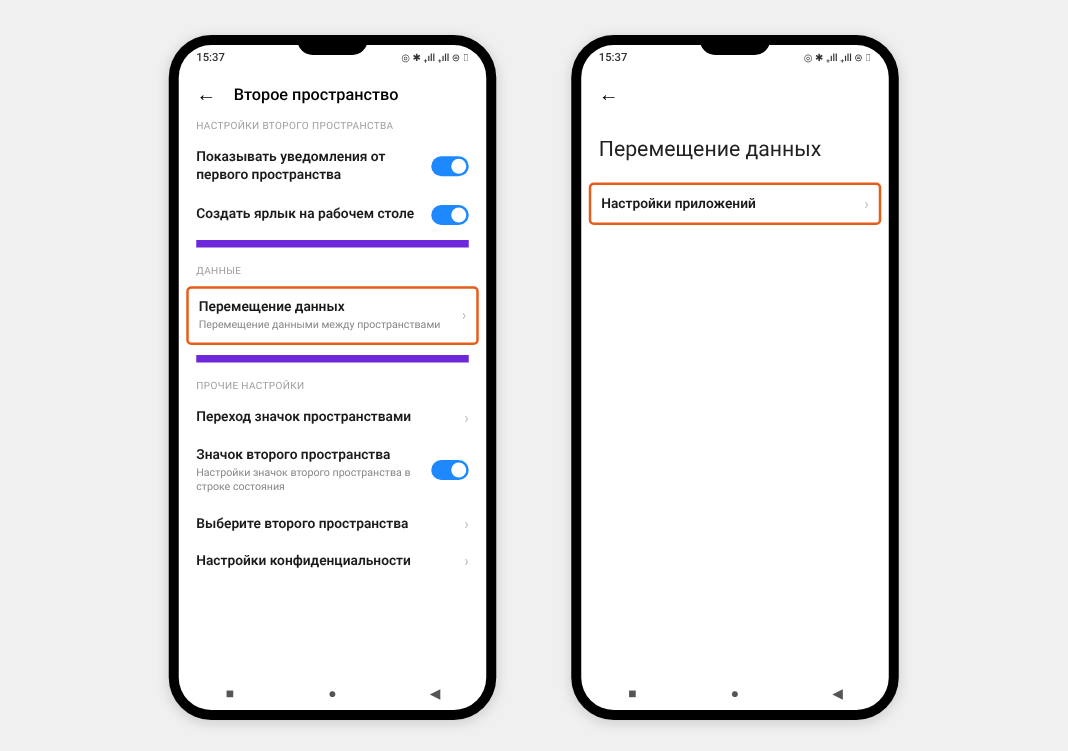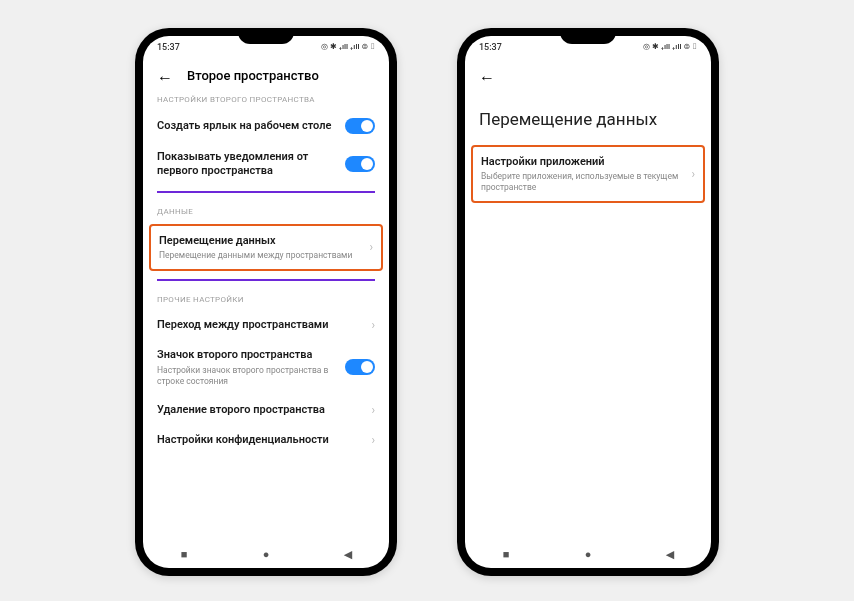--- a/index.html
+++ b/index.html
@@ -65,21 +65,21 @@
   }
   .back-arrow { font-size: 16px; font-weight: 600; }
   .header-title { font-size: 13px; font-weight: 500; }
   .content { flex: 1; overflow-y: hidden; padding: 0 14px; }
   .section-label {
     font-size: 8px;
     color: #9e9e9e;
     letter-spacing: 0.3px;
     text-transform: uppercase;
     padding: 14px 0 6px;
-    border-top: 2px solid #6d28d9;
+    border-top: 6px solid #6d28d9;
     margin-top: 4px;
   }
   .section-label.first { border-top: none; padding-top: 4px; margin-top: 0; }
   .row {
     display: flex;
     align-items: center;
     justify-content: space-between;
     padding: 8px 0;
     gap: 8px;
   }
@@ -140,64 +140,64 @@
     </div>
     <div class="header">
       <span class="back-arrow">←</span>
       <span class="header-title">Второе пространство</span>
     </div>
     <div class="content">
       <div class="section-label first">НАСТРОЙКИ ВТОРОГО ПРОСТРАНСТВА</div>
 
       <div class="row">
         <div class="row-text">
+            <div class="row-title">Показывать уведомления от первого пространства</div>
+          </div>
+        <div class="toggle"></div>
+      </div>
+
+      <div class="row">
+        <div class="row-text">
             <div class="row-title">Создать ярлык на рабочем столе</div>
-          </div>
-        <div class="toggle"></div>
-      </div>
-
-      <div class="row">
-        <div class="row-text">
-            <div class="row-title">Показывать уведомления от первого пространства</div>
           </div>
         <div class="toggle"></div>
       </div>
 
       <div class="section-label">ДАННЫЕ</div>
 
       <div class="highlight">
         <div class="row">
           <div class="row-text">
             <div class="row-title">Перемещение данных</div>
             <div class="row-sub">Перемещение данными между пространствами</div>
           </div>
           <span class="chevron">›</span>
         </div>
       </div>
 
       <div class="section-label">ПРОЧИЕ НАСТРОЙКИ</div>
 
       <div class="row">
         <div class="row-text">
-            <div class="row-title">Переход между пространствами</div>
+            <div class="row-title">Переход значок пространствами</div>
           </div>
         <span class="chevron">›</span>
       </div>
 
       <div class="row">
         <div class="row-text">
           <div class="row-title">Значок второго пространства</div>
           <div class="row-sub">Настройки значок второго пространства в строке состояния</div>
         </div>
         <div class="toggle"></div>
       </div>
 
       <div class="row">
         <div class="row-text">
-          <div class="row-title">Удаление второго пространства</div>
+          <div class="row-title">Выберите второго пространства</div>
         </div>
         <span class="chevron">›</span>
       </div>
 
       <div class="row">
         <div class="row-text">
             <div class="row-title">Настройки конфиденциальности</div>
           </div>
         <span class="chevron">›</span>
       </div>
@@ -219,21 +219,20 @@
     </div>
     <div class="header">
       <span class="back-arrow">←</span>
     </div>
     <div class="big-title">Перемещение данных</div>
     <div class="content">
       <div class="highlight">
         <div class="row">
           <div class="row-text">
             <div class="row-title">Настройки приложений</div>
-            <div class="row-sub">Выберите приложения, используемые в текущем пространстве</div>
           </div>
           <span class="chevron">›</span>
         </div>
       </div>
     </div>
     <div class="navbar">
       <div class="navbtn">■</div>
       <div class="navbtn">●</div>
       <div class="navbtn">◀</div>
     </div>

